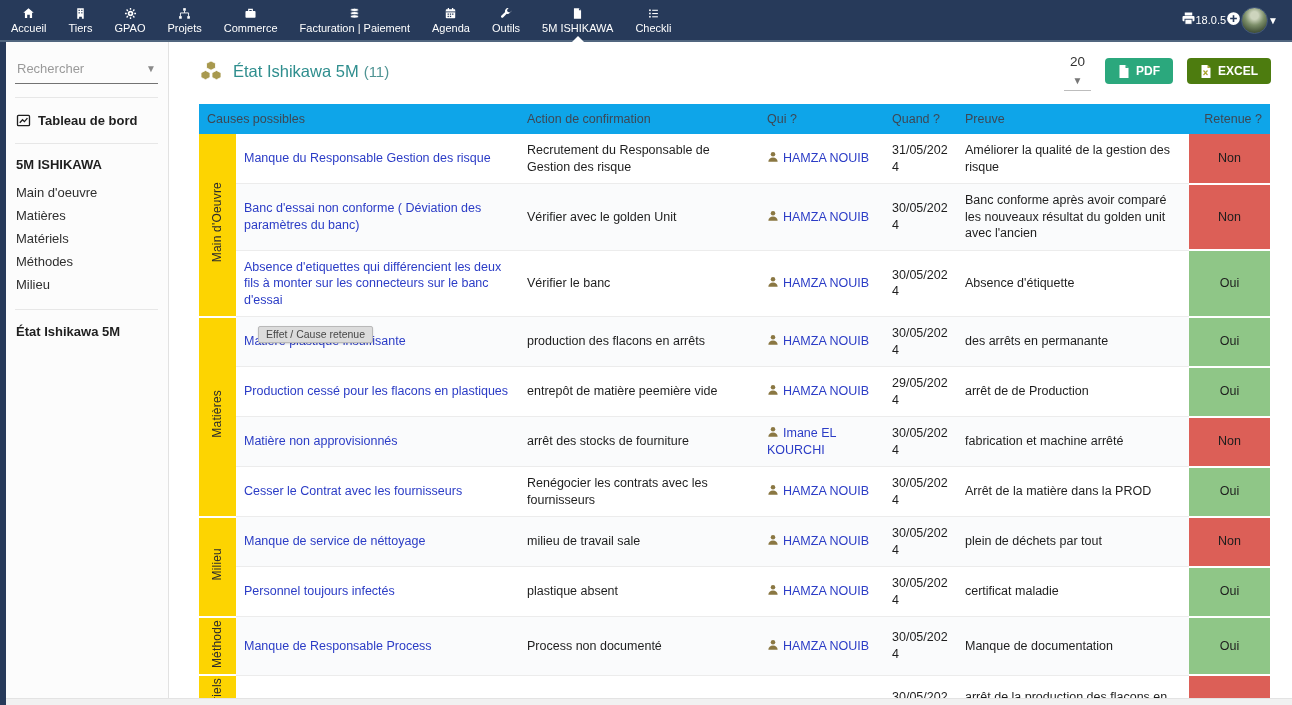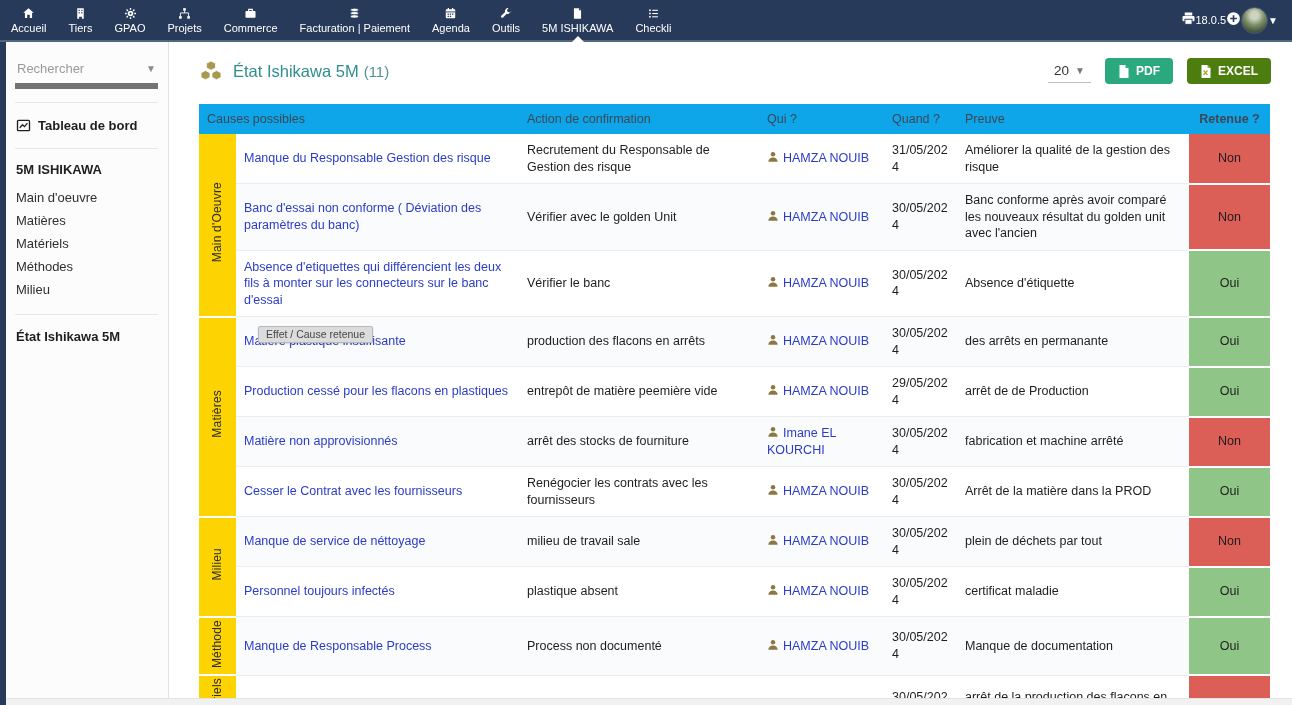--- a/index.html
+++ b/index.html
@@ -37,59 +37,59 @@
 
   
   .app { display:flex; height:663px; position:relative; }
   .left-strip { width:6px; background:#273a5a; }
   .sidebar {
     width:163px; background:#fcfcfc; border-right:1px solid #e2e2e2;
     padding:14px 10px 0 9px; font-size:13px; color:#2f2f2f;
   }
   .search {
     display:flex; justify-content:space-between; align-items:center;
-    color:#9a9a9a; border-bottom:6px solid #737373; padding:5px 2px 7px; cursor:pointer;
+    color:#9a9a9a; border-bottom:1px solid #737373; padding:5px 2px 7px; cursor:pointer;
   }
   .search .caret { font-size:10px; color:#8a8a8a; }
   .side-div { border:none; border-top:1px solid #e7e7e7; margin:13px 0; }
   .dash { display:flex; align-items:center; gap:7px; font-weight:bold; color:#1f1f1f; padding:2px 1px; cursor:pointer; }
   .dash svg { width:15px; height:15px; stroke:#1f1f1f; fill:none; stroke-width:1.4; }
   .side-title { font-weight:bold; color:#1f1f1f; margin:2px 1px 9px; }
   .side-item { padding:4px 1px; cursor:pointer; color:#2f2f2f; }
   .side-footer { font-weight:bold; color:#1f1f1f; padding:1px; cursor:pointer; }
 
   
   .main { flex:1; padding:13px 21px 0 30px; background:#fff; }
   .main-header { display:flex; align-items:center; height:32px; }
   .title-ico { margin-right:10px; display:flex; }
   .title-ico svg { width:24px; height:22px; }
   .page-title { color:#2f8e8e; font-size:16.5px; cursor:pointer; }
   .page-count { color:#4f9494; font-size:15px; margin-left:5px; }
   .hdr-right { margin-left:auto; display:flex; align-items:center; gap:14px; }
   .page-size {
     display:flex; align-items:center; gap:6px; border-bottom:1px solid #bdbdbd;
-    padding:3px 6px 4px; font-size:13.5px; color:#333; cursor:pointer;
+    padding:3px 6px 4px; font-size:13.5px; color:#333; cursor:pointer;flex-direction:column;
   }
   .page-size .caret { font-size:10px; color:#777; }
   .btn {
     display:inline-flex; align-items:center; gap:6px; color:#fff; font-weight:bold;
     font-size:12px; padding:6px 13px; border-radius:4px; border:none; cursor:pointer;
     font-family:"Liberation Sans", sans-serif;
   }
   .btn svg { width:12px; height:13px; fill:#fff; }
   .btn-pdf { background:#2ba87d; }
   .btn-excel { background:#4d7c0f;align-items:center; }
 
   
   table { border-collapse:collapse; table-layout:fixed; width:1071px; margin-top:17px; font-size:12.5px; }
   thead th {
     background:#0ea5e9; color:#3d4855; font-weight:normal; text-align:left;
     padding:8px 8px; height:30px;
   }
-  thead th.center { text-align:center;font-weight:bold; }
+  thead th.center { text-align:right; }
   tbody td {
     border-bottom:1px solid #ececec; padding:8px 8px; vertical-align:middle;
     background:#fff; height:44px; line-height:1.32; color:#1e1e1e; word-wrap:break-word;
   }
   tr.alt td { background:#fafbfc; }
   td.cat {
     background:#fdd401 !important; border-bottom:2px solid #fff; padding:2px 0;
     text-align:center; vertical-align:middle;
   }
   td.cat span {

